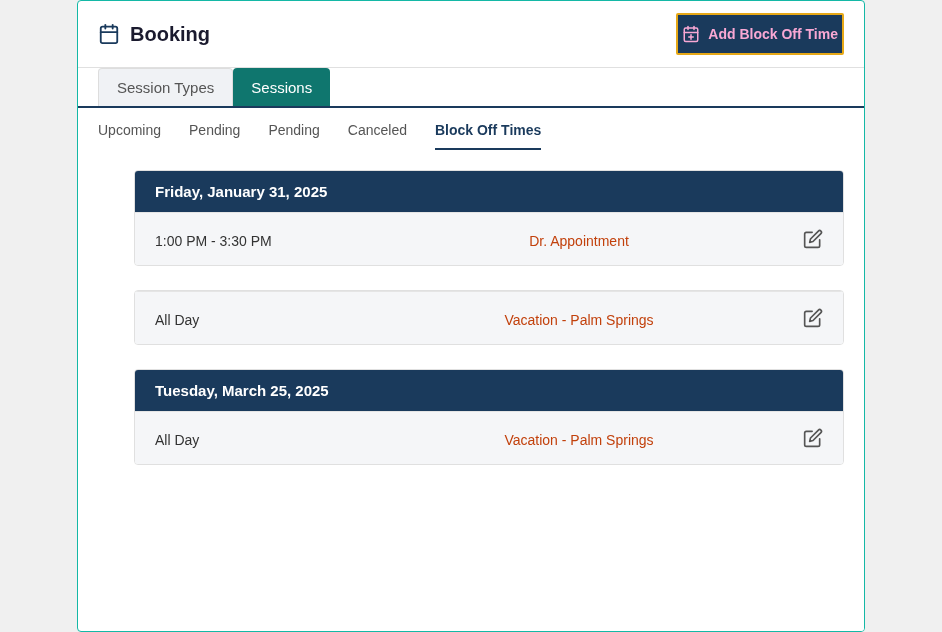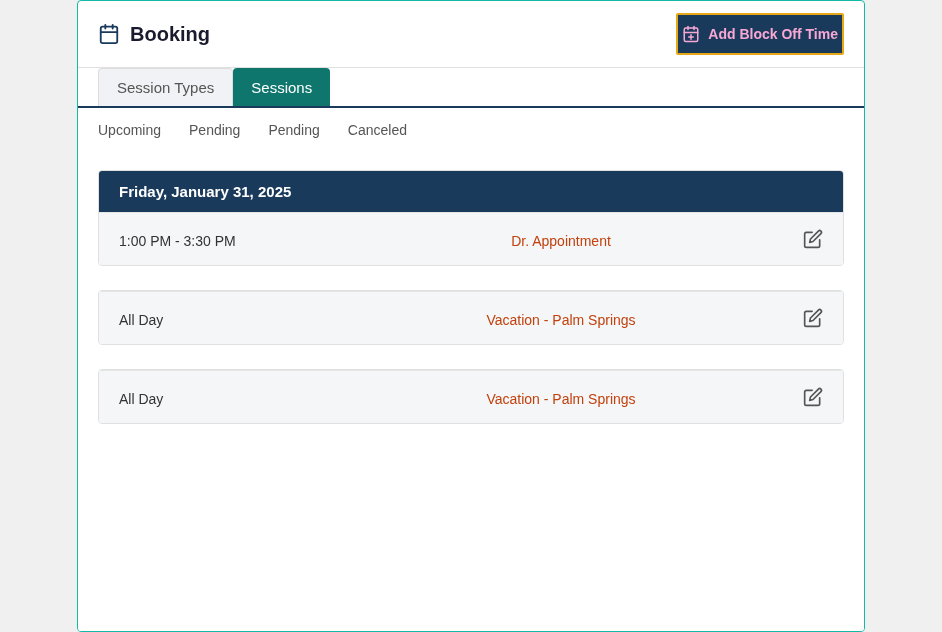--- a/index.html
+++ b/index.html
@@ -109,20 +109,21 @@
       border-bottom: 2.5px solid #1a3a5c;
       font-weight: 700;
     }
 
     
     .content {
       flex: 1;
       padding: 20px 20px;
       overflow-y: auto;
       background: #fff;
+      margin-left: 36px;
     }
 
     
     .date-group {
       margin-bottom: 24px;
       border-radius: 4px;
       overflow: hidden;
       border: 1px solid #e0e0e0;
     }
     .date-header {
@@ -194,20 +195,21 @@
   <div class="tabs-primary">
     <button class="tab-primary">Session Types</button>
     <button class="tab-primary active">Sessions</button>
   </div>
 
   <div class="tabs-secondary">
     <button class="tab-secondary">Upcoming</button>
     <button class="tab-secondary">Pending</button>
     <button class="tab-secondary">Pending</button>
     <button class="tab-secondary">Canceled</button>
+    <button class="tab-secondary active">Block Off Times</button>
   </div>
 
   <div class="content">
 
     <div class="date-group">
       <div class="date-header">
         <span>Friday, January 31, 2025</span>
       </div>
       <div class="date-row">
         <div class="time-cell">
@@ -236,20 +238,23 @@
         <div class="action-cell">
           <svg class="edit-icon" viewBox="0 0 24 24" fill="none" stroke="currentColor" stroke-width="2" stroke-linecap="round" stroke-linejoin="round">
             <path d="M11 4H4a2 2 0 0 0-2 2v14a2 2 0 0 0 2 2h14a2 2 0 0 0 2-2v-7"></path>
             <path d="M18.5 2.5a2.121 2.121 0 0 1 3 3L12 15l-4 1 1-4 9.5-9.5z"></path>
           </svg>
         </div>
       </div>
     </div>
 
     <div class="date-group">
+      <div class="date-header">
+        <span>Tuesday, March 25, 2025</span>
+      </div>
       <div class="date-row">
         <div class="time-cell">
           <span>All Day</span>
         </div>
         <div class="title-cell">
           <span>Vacation - Palm Springs</span>
         </div>
         <div class="action-cell">
           <svg class="edit-icon" viewBox="0 0 24 24" fill="none" stroke="currentColor" stroke-width="2" stroke-linecap="round" stroke-linejoin="round">
             <path d="M11 4H4a2 2 0 0 0-2 2v14a2 2 0 0 0 2 2h14a2 2 0 0 0 2-2v-7"></path>

